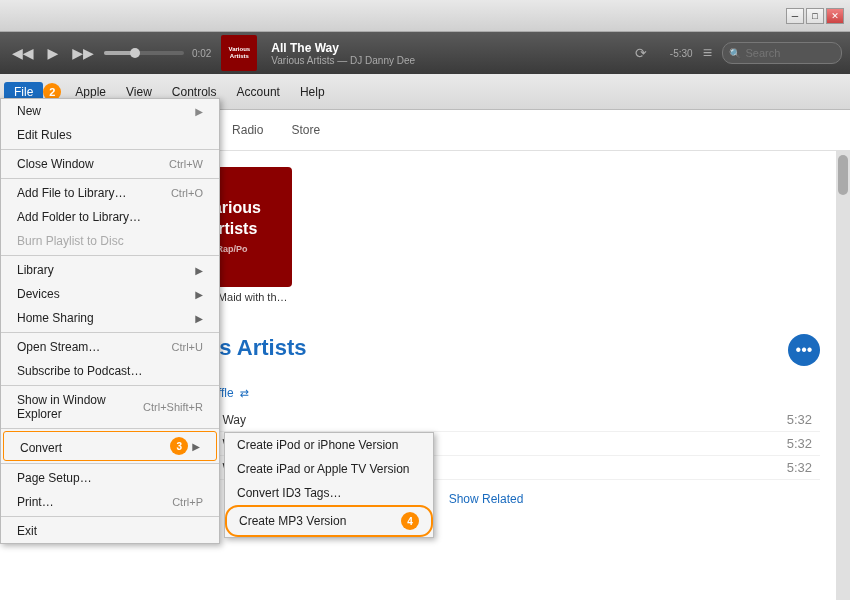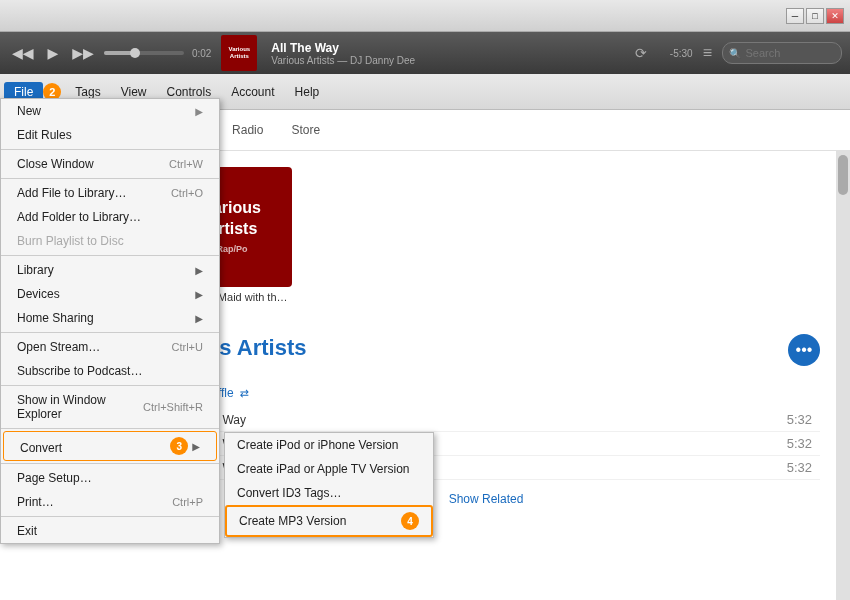--- a/index.html
+++ b/index.html
@@ -532,21 +532,21 @@
 
   <div class="search-box">
     <span class="search-icon-transport">🔍</span>
     <input type="text" placeholder="Search" style="">
   </div>
 </div>
 
 <div class="menu-bar" style="position:relative;">
   <div class="menu-item active">File</div>
   <div style="width:18px;height:18px;background:#ff8c00;border-radius:50%;color:white;font-size:11px;font-weight:bold;display:flex;align-items:center;justify-content:center;margin-right:4px;">2</div>
-  <div class="menu-item">Tags</div>
+  <div class="menu-item">Apple</div>
   <div class="menu-item">View</div>
   <div class="menu-item">Controls</div>
   <div class="menu-item">Account</div>
   <div class="menu-item">Help</div>
 
   <div class="dropdown-menu" style="top:24px;left:0;">
     <div class="dropdown-item">
       <span>New</span>
       <span class="new-arrow">▶</span>
     </div>
@@ -601,21 +601,21 @@
       <span>Convert</span>
       <span style="display:flex;align-items:center;gap:4px;">
         <span style="display:inline-flex;align-items:center;justify-content:center;width:18px;height:18px;background:#ff8c00;border-radius:50%;color:white;font-size:10px;font-weight:bold;">3</span>
         <span class="dropdown-arrow">▶</span>
       </span>
 
       <div class="submenu submenu-position">
         <div class="submenu-item">Create iPod or iPhone Version</div>
         <div class="submenu-item">Create iPad or Apple TV Version</div>
         <div class="submenu-item">Convert ID3 Tags…</div>
-        <div class="submenu-item highlighted" style="display:flex;align-items:center;justify-content:space-between;border:2px solid #ff8c00;border-radius:3px;background:#f5f5f5;">
+        <div class="submenu-item highlighted" style="display:flex;align-items:center;justify-content:space-between;border:2px solid #ff8c00;border-radius:13px;background:#f5f5f5;">
           <span>Create MP3 Version</span>
           <span style="display:inline-flex;align-items:center;justify-content:center;width:18px;height:18px;background:#ff8c00;border-radius:50%;color:white;font-size:10px;font-weight:bold;">4</span>
         </div>
       </div>
     </div>
     <div class="dropdown-separator"></div>
     <div class="dropdown-item">
       <span>Page Setup…</span>
     </div>
     <div class="dropdown-item">

